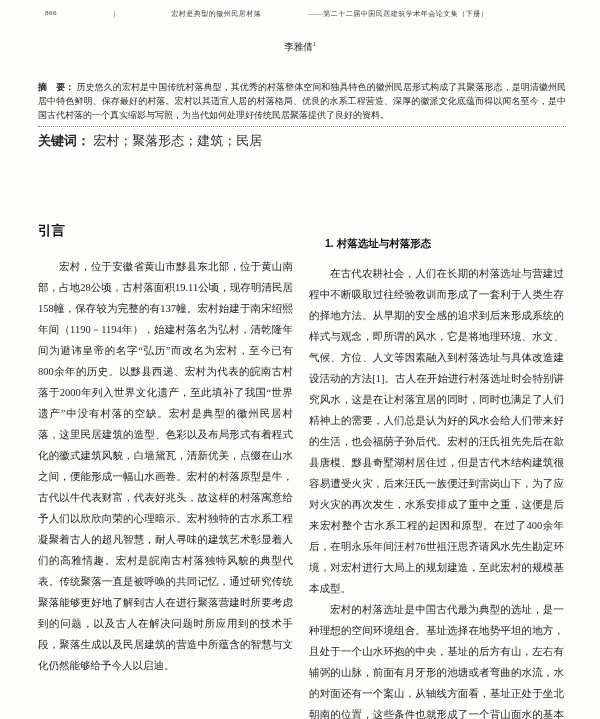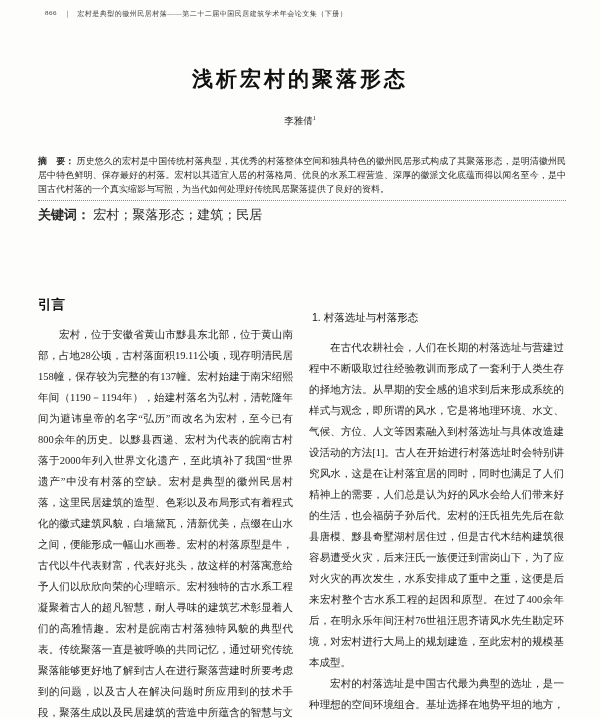--- a/index.html
+++ b/index.html
@@ -16,20 +16,21 @@
   }
   .running-header {
     margin-left: 45px;
     font-size: 7px;
     color: #3c3c3c;
     display: flex;
     align-items: flex-start;
     height: 10px;
     letter-spacing: 0.5px;
     white-space: nowrap;
+    gap: 47px;
   }
   .running-header .page-num { margin-right: 7px; }
   .running-header .bar { margin-right: 6px; color: #555; }
   .running-header .volume { }
   h1.title {
     margin-top: 46px;
     text-align: center;
     font-size: 21px;
     font-weight: bold;
     letter-spacing: 3px;
@@ -62,28 +63,28 @@
     display: flex;
     gap: 16px;
     margin: 72px 36px 0 38px;
     align-items: flex-start;
   }
   .col { flex: 1 1 0; min-width: 0; }
   h2.col-heading {
     font-size: 13.5px;
     font-weight: bold;
     font-family: "Liberation Sans", sans-serif;
-    margin-bottom: 10px;
+    margin-bottom: 16px;
     color: #111;
   }
   h3.sub-heading {
     font-size: 10.5px;
-    font-weight: normal;
+    font-weight: bold;
     font-family: "Liberation Sans", sans-serif;
-    margin: 15px 3px 12px;
+    margin: 15px 16px 12px;
     color: #111;
   }
   .col p {
     font-size: 10.5px;
     line-height: 21px;
     text-align: justify;
     text-indent: 2em;
     color: #1e1e1e;
   }
   .col p + p { margin-top: 0; }
@@ -112,21 +113,20 @@
 
 <div class="page">
 
   <header class="running-header">
     <span class="page-num">866</span>
     <span class="bar">｜</span>
     <span class="book-title">宏村是典型的徽州民居村落</span>
     <span class="volume">——第二十二届中国民居建筑学术年会论文集（下册）</span>
   </header>
 
-  <h1 class="title">浅析宏村的聚落形态</h1>
 
   <div class="author">
     <span>李雅倩</span><sup>1</sup>
   </div>
 
   <div class="abstract">
     <span class="label">摘　要：</span>
     <span>历史悠久的宏村是中国传统村落典型，其优秀的村落整体空间和独具特色的徽州民居形式构成了其聚落形态，是明清徽州民居中特色鲜明、保存最好的村落。宏村以其适宜人居的村落格局、优良的水系工程营造、深厚的徽派文化底蕴而得以闻名至今，是中国古代村落的一个真实缩影与写照，为当代如何处理好传统民居聚落提供了良好的资料。</span>
   </div>
 

